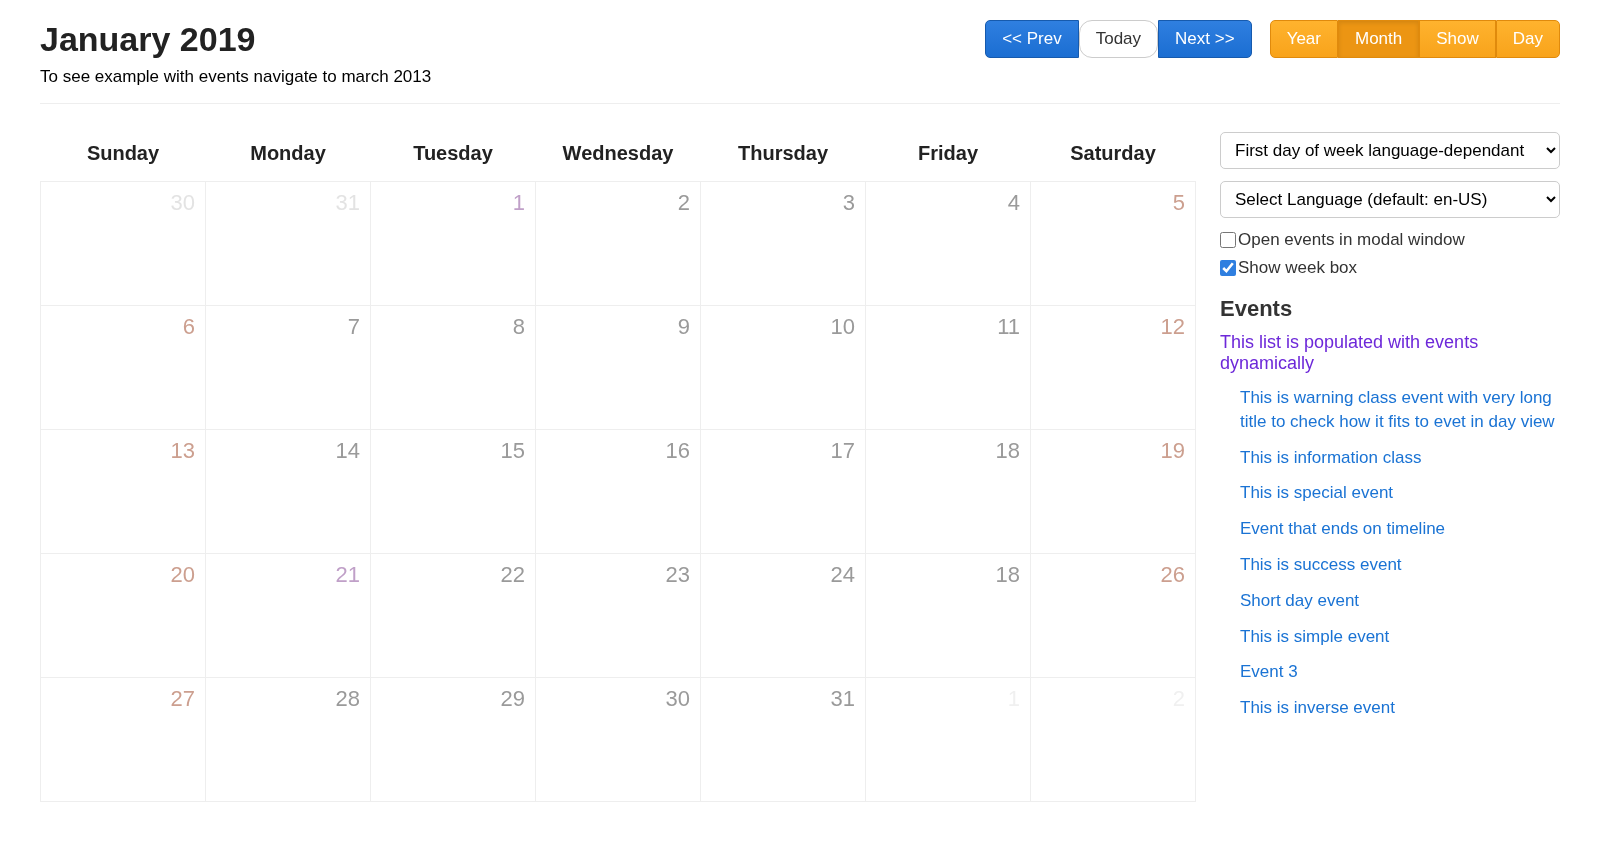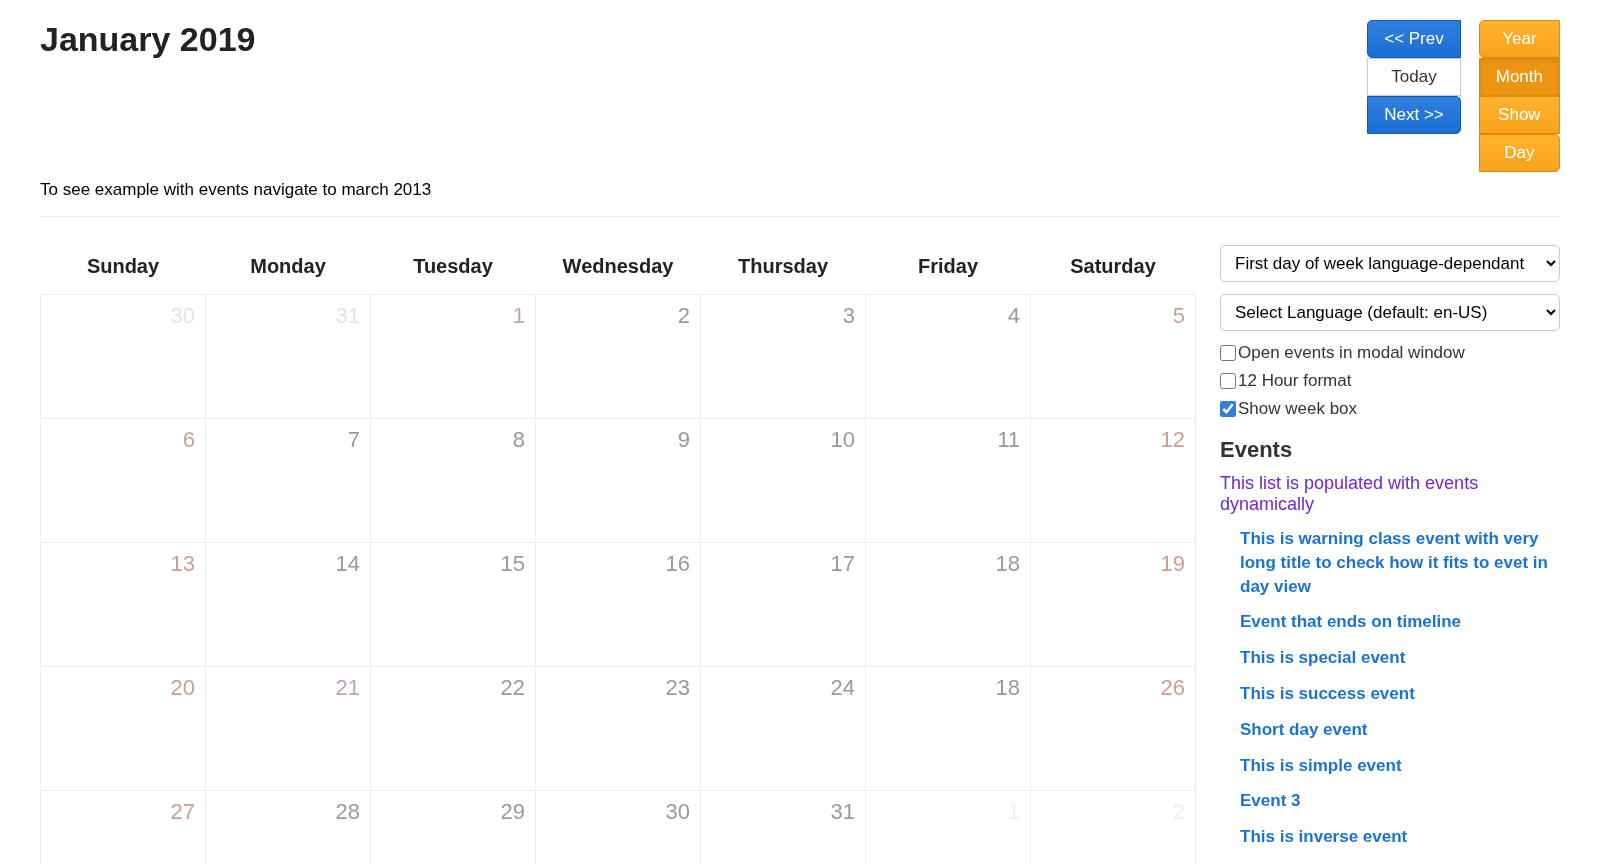--- a/index.html
+++ b/index.html
@@ -17,21 +17,21 @@
     }
     .page-title {
       font-size: 34px;
       font-weight: 700;
       color: #222;
     }
     .button-groups {
       display: flex;
       gap: 18px;
     }
-    .btn-group { display: flex; flex-direction: column; }
+    .btn-group { display: flex; }
     .btn {
       display: inline-flex;
       align-items: center;
       justify-content: center;
       padding: 8px 16px;
       font-size: 17px;
       border: 1px solid transparent;
       cursor: pointer;
       white-space: nowrap;
     }
@@ -39,20 +39,21 @@
     .btn-group .btn:last-child  { border-top-right-radius: 5px; border-bottom-right-radius: 5px; }
     .btn-primary {
       background: linear-gradient(#2f7fe0, #1b6ed2);
       color: #fff;
       border-color: #165aad;
     }
     .btn-default {
       background: #fff;
       color: #333;
       border-color: #ccc;
+      border-radius: 13px;
     }
     .btn-warning {
       background: linear-gradient(#ffb32e, #f8a31b);
       color: #fff;
       border-color: #e08a0c;
     }
     .btn-warning.active {
       background: #ec9513;
       box-shadow: inset 0 2px 4px rgba(0,0,0,.1);
     }
@@ -138,21 +139,20 @@
       color: #6d28d9;
       margin-bottom: 12px;
     }
     ul.events-list {
       list-style: none;
       padding-left: 20px;
     }
     ul.events-list li {
       margin-bottom: 12px;
       line-height: 1.4;
-      font-weight: bold;
     }
     ul.events-list a {
       color: #1a73d4;
       text-decoration: none;
       font-size: 17px;
       cursor: pointer;
     }
   </style>
 </head>
 <body>
@@ -318,35 +318,32 @@
     <select class="fullwidth">
       <option>Select Language (default: en-US)</option>
     </select>
 
     <div id="checkbox-list">
         <label class="check-row">
           <input type="checkbox" style="">
           <span>Open events in modal window</span>
         </label>
         <label class="check-row">
-          <input type="checkbox" style="">
-          <span>12 Hour format</span>
-        </label>
-        <label class="check-row">
           <input type="checkbox" checked="" style="">
           <span>Show week box</span>
         </label>
       </div>
 
     <h3 class="events-heading">Events</h3>
     <p class="events-note">This list is populated with events dynamically</p>
     <ul class="events-list" id="events-list">
         <li><a>This is warning class event with very long title to check how it fits to evet in day view</a></li>
+        <li><a>This is information class</a></li>
+        <li><a>This is special event</a></li>
         <li><a>Event that ends on timeline</a></li>
-        <li><a>This is special event</a></li>
         <li><a>This is success event</a></li>
         <li><a>Short day event</a></li>
         <li><a>This is simple event</a></li>
         <li><a>Event 3</a></li>
         <li><a>This is inverse event</a></li>
       </ul>
   </aside>
 </div>
 
 </body></html>

